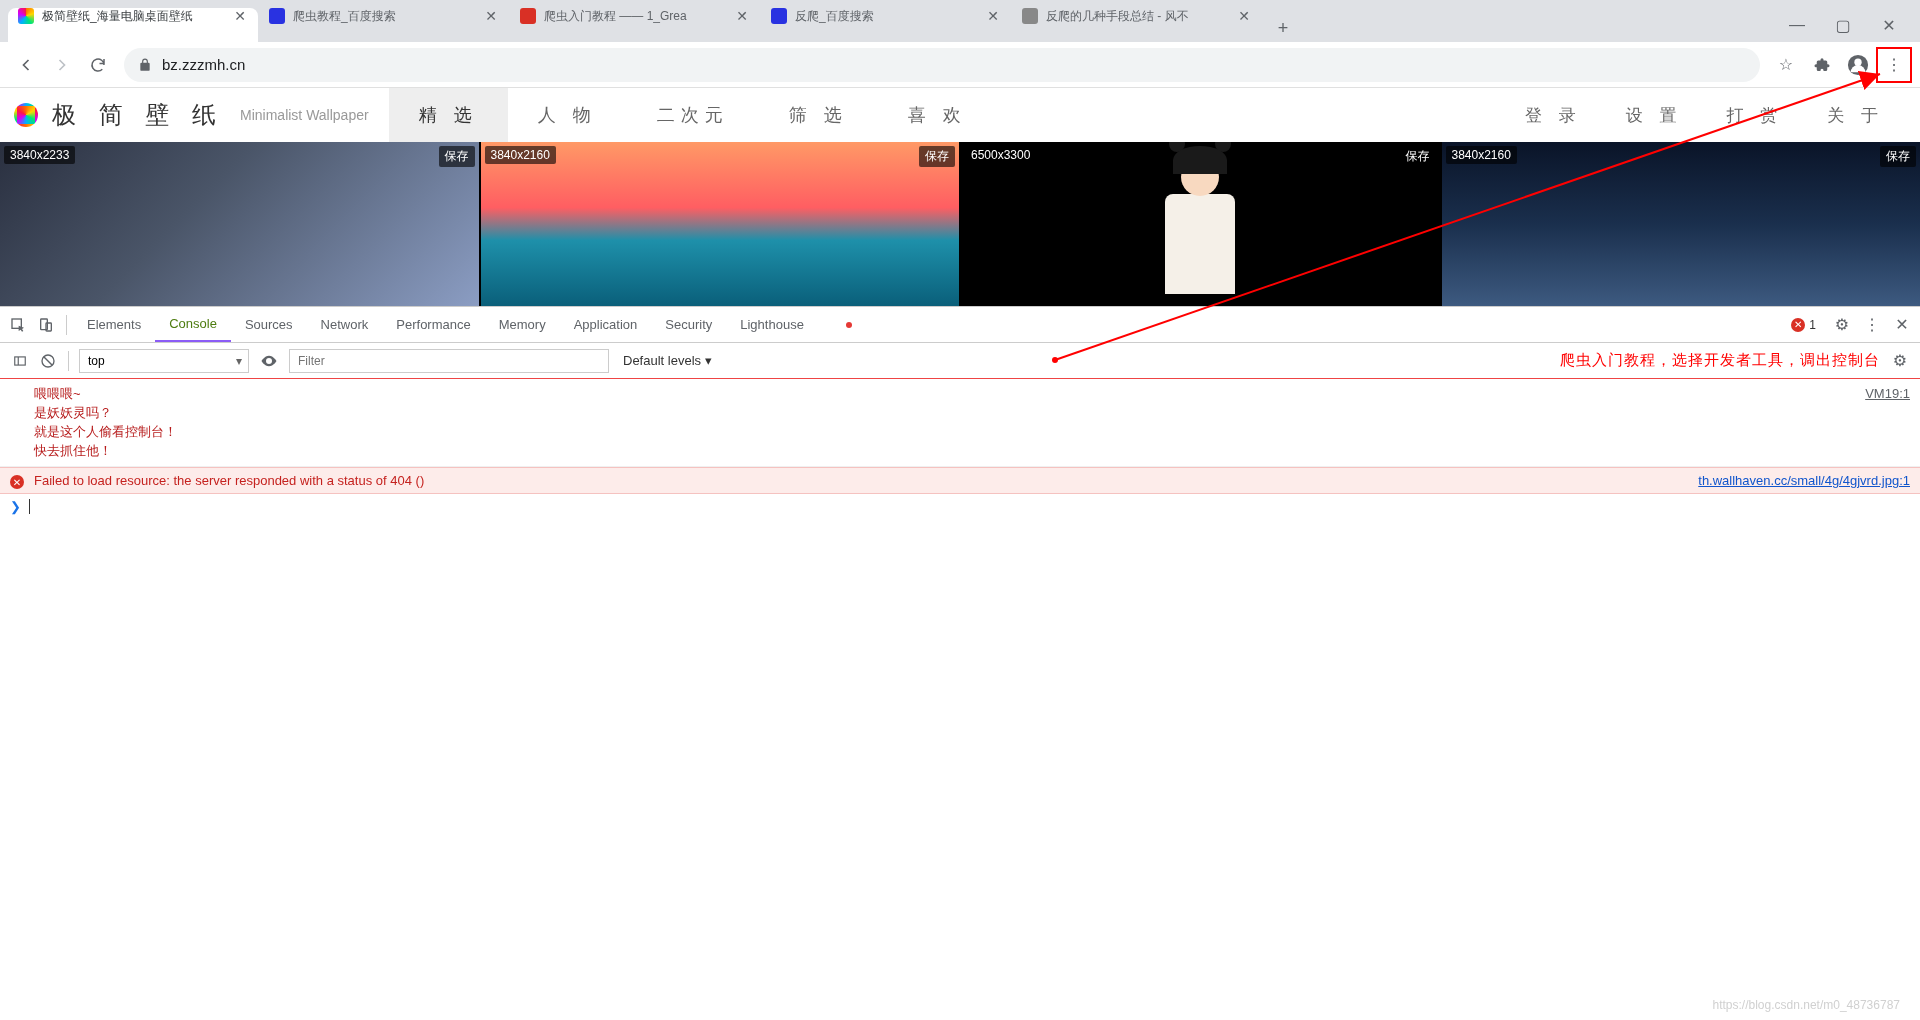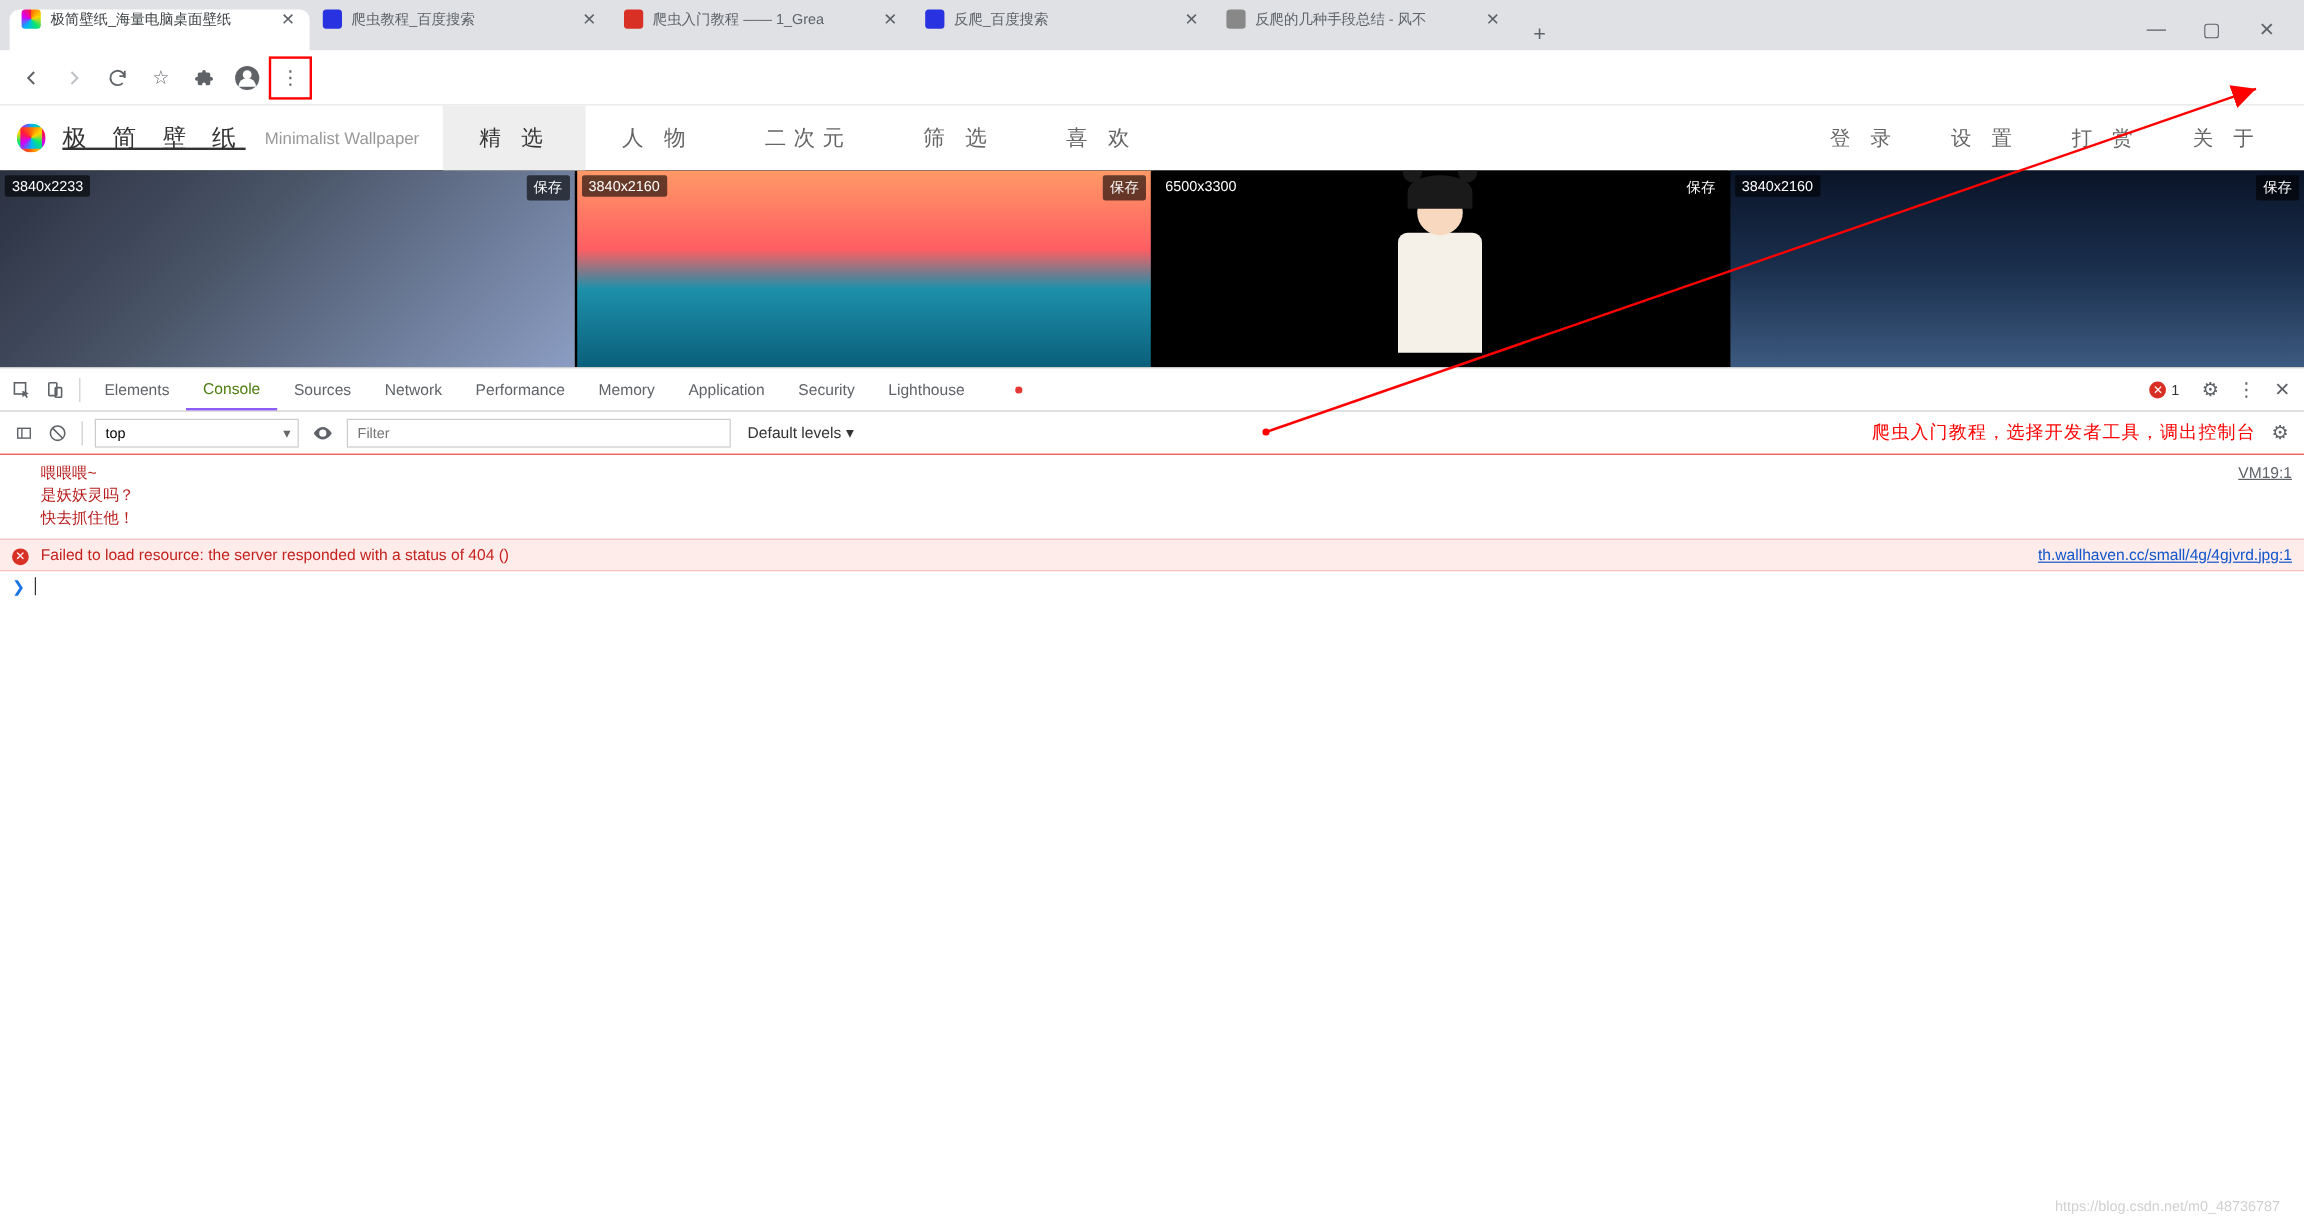--- a/index.html
+++ b/index.html
@@ -22,21 +22,21 @@
 .navbtn.disabled { color: #bdc1c6; }
 .urlbox { flex: 1; height: 34px; background: #f1f3f4; border-radius: 17px; display: flex; align-items: center; padding: 0 14px; margin: 0 8px; }
 .lock { color: #5f6368; margin-right: 10px; }
 .url { font-size: 15px; color: #202124; flex: 1; }
 .addricon { width: 36px; height: 36px; display: flex; align-items: center; justify-content: center; color: #5f6368; }
 .menubox { border: 2px solid #ff0000; }
 
 
 .siteheader { height: 54px; background: #fff; display: flex; align-items: center; padding: 0 14px; }
 .logo { width: 24px; height: 24px; border-radius: 50%; border: 3px solid transparent; background: conic-gradient(#ff6f00, #ffd600, #00e676, #00b0ff, #d500f9, #ff1744, #ff6f00); margin-right: 14px; }
-.sitename { font-size: 20px; letter-spacing: 8px; color: #333; font-weight: 500; margin-right: 16px; text-decoration: underline; }
+.sitename { font-size: 24px; letter-spacing: 8px; color: #333; font-weight: 500; margin-right: 16px; }
 .sitesub { font-size: 14px; color: #999; margin-right: 20px; }
 .sitenav { display: flex; height: 100%; }
 .sitenav .item { padding: 0 30px; display: flex; align-items: center; font-size: 18px; letter-spacing: 6px; color: #666; cursor: pointer; }
 .sitenav .item.active { background: #eee; color: #333; }
 .siteright { margin-left: auto; display: flex; height: 100%; }
 .siteright .item { padding: 0 22px; display: flex; align-items: center; font-size: 17px; letter-spacing: 6px; color: #666; }
 
 
 .wallrow { display: flex; height: 164px; background: #000; overflow: hidden; }
 .wall { flex: 1; position: relative; overflow: hidden; }
@@ -133,20 +133,28 @@
   <div class="navbtn disabled">
       <svg width="20" height="20" viewBox="0 0 24 24">
         <path fill="none" stroke="#bdc1c6" stroke-width="2" d="M9 6l6 6-6 6"></path>
       </svg>
     </div>
   <div class="navbtn">
       <svg width="18" height="18" viewBox="0 0 24 24">
         <path fill="none" stroke="#5f6368" stroke-width="2" d="M20 12a8 8 0 10-2.3 5.6M20 4v6h-6"></path>
       </svg>
     </div>
+  <div class="urlbox">
+    <span class="lock">
+        <svg width="14" height="14" viewBox="0 0 24 24">
+          <path fill="#5f6368" d="M18 8h-1V6a5 5 0 00-10 0v2H6a2 2 0 00-2 2v10a2 2 0 002 2h12a2 2 0 002-2V10a2 2 0 00-2-2zM9 6a3 3 0 016 0v2H9z"></path>
+        </svg>
+      </span>
+    <span class="url">bz.zzzmh.cn</span>
+  </div>
   <div class="addricon">☆</div>
   <div class="addricon">
       <svg width="18" height="18" viewBox="0 0 24 24">
         <path fill="#5f6368" d="M20 11h-1V8a2 2 0 00-2-2h-3V5a2 2 0 00-4 0v1H7a2 2 0 00-2 2v3H4a2 2 0 000 4h1v3a2 2 0 002 2h3v-1a2 2 0 014 0v1h3a2 2 0 002-2v-3h1a2 2 0 000-4z"></path>
       </svg>
     </div>
   <div class="addricon">
       <svg width="22" height="22" viewBox="0 0 24 24">
         <circle cx="12" cy="12" r="11" fill="#5f6368"></circle>
         <circle cx="12" cy="9" r="4" fill="#fff"></circle>
@@ -259,20 +267,21 @@
     <input class="dt-filter" placeholder="Filter" style="">
     <div class="dt-levels"><span>Default levels</span> ▾</div>
     <div class="annot">爬虫入门教程，选择开发者工具，调出控制台</div>
     <div class="gear2">⚙</div>
   </div>
 
   <div class="console-body">
     <div class="logblock">
       <div>喂喂喂~</div>
       <div>是妖妖灵吗？</div>
+      <div>就是这个人偷看控制台！</div>
       <div>快去抓住他！</div>
       <span class="src">VM19:1</span>
     </div>
     <div class="errline">
       <span class="ei">✕</span>
       <span>Failed to load resource: the server responded with a status of 404 ()</span>
       <span class="src">th.wallhaven.cc/small/4g/4gjvrd.jpg:1</span>
     </div>
     <div class="prompt">
       <span>❯</span>

